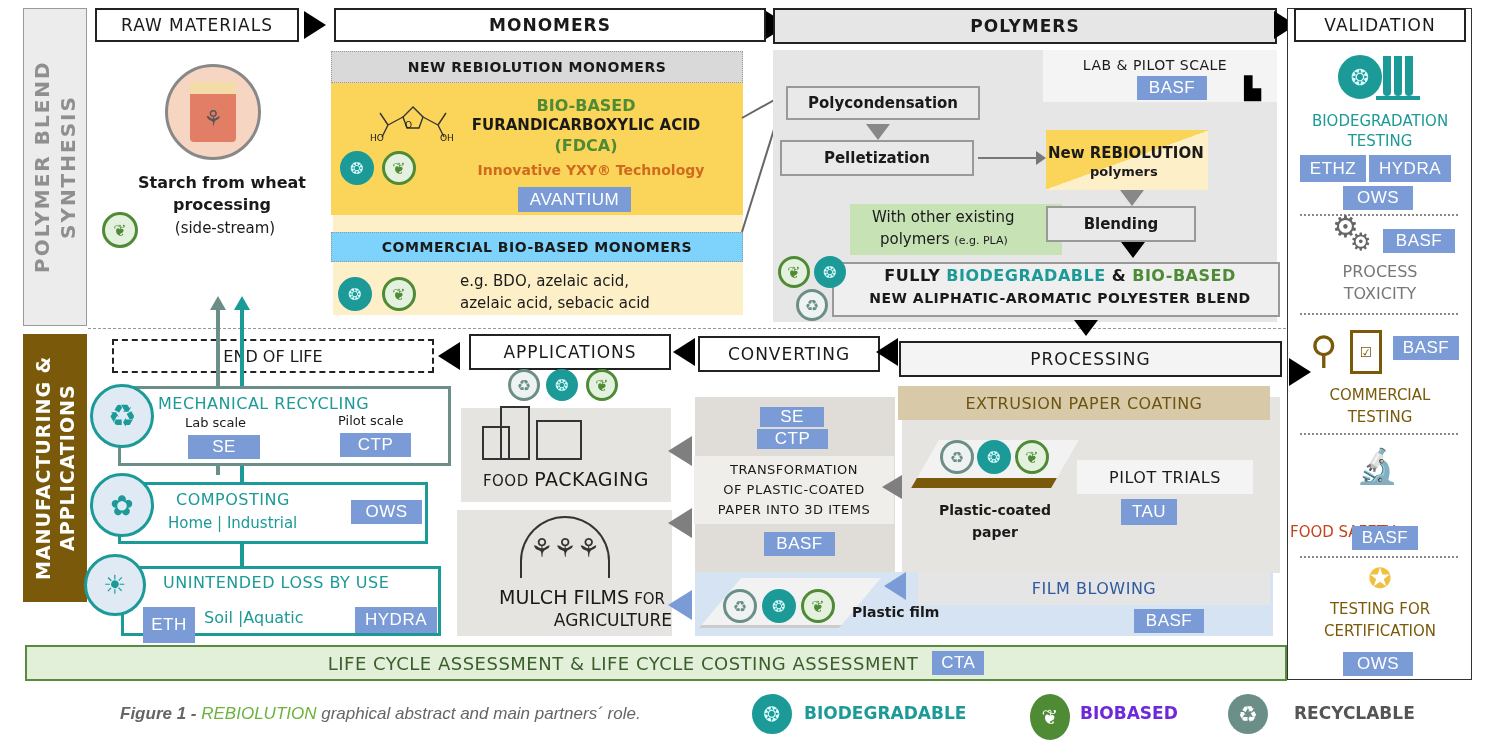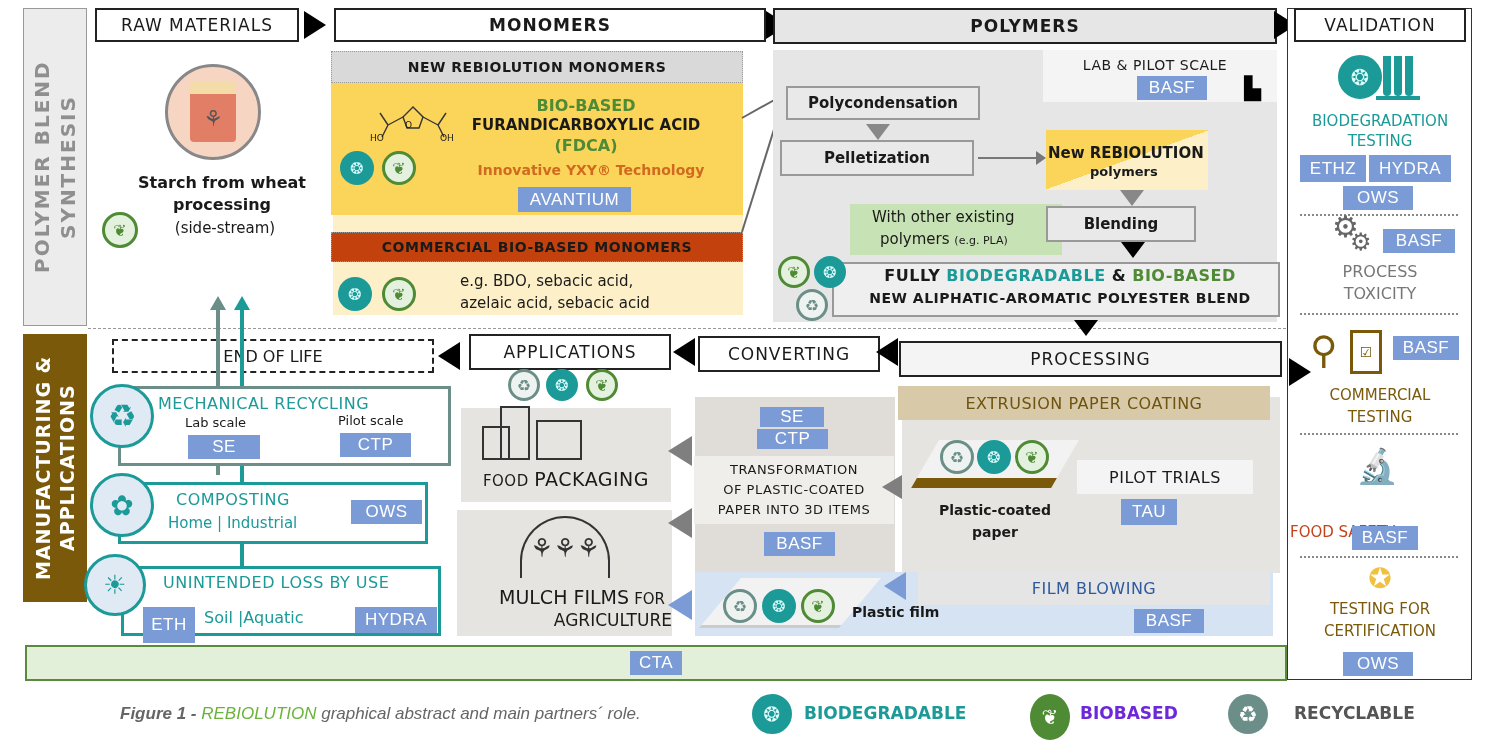--- a/index.html
+++ b/index.html
@@ -80,30 +80,30 @@
 <div class="abs" style="left:460px;top:162px;width:262px;text-align:center;font-weight:bold;font-size:14px;color:#d06a1e">Innovative YXY® Technology</div>
 <div class="abs tag" style="left:518px;top:187px;width:113px;height:25px">AVANTIUM</div>
 <div class="abs ic ic-bio" style="left:340px;top:151px;width:34px;height:34px">
     <span>❂</span>
   </div>
 <div class="abs ic ic-leaf" style="left:382px;top:151px;width:34px;height:34px">
     <span>❦</span>
   </div>
 
 <div class="abs" style="left:333px;top:215px;width:410px;height:100px;background:#fdf0c8"></div>
-<div class="abs ctr" style="left:331px;top:232px;width:412px;height:30px;background:#c2410c;border:1px dotted #999;font-weight:bold;font-size:14px;letter-spacing:0.5px">
+<div class="abs ctr" style="left:331px;top:232px;width:412px;height:30px;background:#7dd3fc;border:1px dotted #999;font-weight:bold;font-size:14px;letter-spacing:0.5px">
     <span>COMMERCIAL BIO-BASED MONOMERS</span>
   </div>
 <div class="abs ic ic-bio" style="left:338px;top:277px;width:34px;height:34px">
     <span>❂</span>
   </div>
 <div class="abs ic ic-leaf" style="left:382px;top:277px;width:34px;height:34px">
     <span>❦</span>
   </div>
-<div class="abs" style="left:460px;top:272px;font-size:15px">e.g. BDO, sebacic acid,</div>
+<div class="abs" style="left:460px;top:272px;font-size:15px">e.g. BDO, azelaic acid,</div>
 <div class="abs" style="left:460px;top:294px;font-size:15px">azelaic acid, sebacic acid</div>
 
 <svg class="abs" style="left:740px;top:80px" width="60" height="160">
   <line x1="2" y1="38" x2="45" y2="14" stroke="#666" stroke-width="2"></line>
   <line x1="2" y1="152" x2="45" y2="14" stroke="#666" stroke-width="2"></line>
   <polyline points="35,12 46,13 42,24" fill="none" stroke="#666" stroke-width="2"></polyline>
 </svg>
 
 <div class="abs" style="left:773px;top:50px;width:504px;height:272px;background:#e6e6e6"></div>
 <div class="abs" style="left:1043px;top:50px;width:234px;height:52px;background:#f4f4f4"></div>
@@ -323,20 +323,21 @@
     <span>❂</span>
   </div>
 <div class="abs ic ic-leaf" style="left:801px;top:589px;width:34px;height:34px">
     <span>❦</span>
   </div>
 <div class="abs" style="left:852px;top:604px;font-weight:bold;font-size:14px">Plastic film</div>
 <div class="abs" style="left:884px;top:572px;width:0;height:0;border-top:14px solid transparent;border-bottom:14px solid transparent;border-right:22px solid #7b9bd6"></div>
 <div class="abs tag" style="left:1134px;top:609px;width:70px;height:24px">BASF</div>
 
 <div class="abs ctr" style="left:25px;top:645px;width:1262px;height:36px;background:#e2efd9;border:2px solid #5b8a3e;font-size:18px;color:#3b5e2b;letter-spacing:0.5px;gap:14px">
+  <span>LIFE CYCLE ASSESSMENT &amp; LIFE CYCLE COSTING ASSESSMENT</span>
   <span class="tag" style="width:52px;height:24px">CTA</span>
 </div>
 
 <div class="abs" style="left:120px;top:704px;font-family:'Liberation Sans',sans-serif;font-style:italic;font-size:17px;color:#666">
   <b>Figure 1 -</b> <span style="color:#6bb33a">REBIOLUTION</span> <span>graphical abstract and main partners´ role.</span>
 </div>
 
 <div class="abs ic ic-bio" style="left:752px;top:694px;width:40px;height:40px;font-size:20px">
     <span>❂</span>
   </div>

